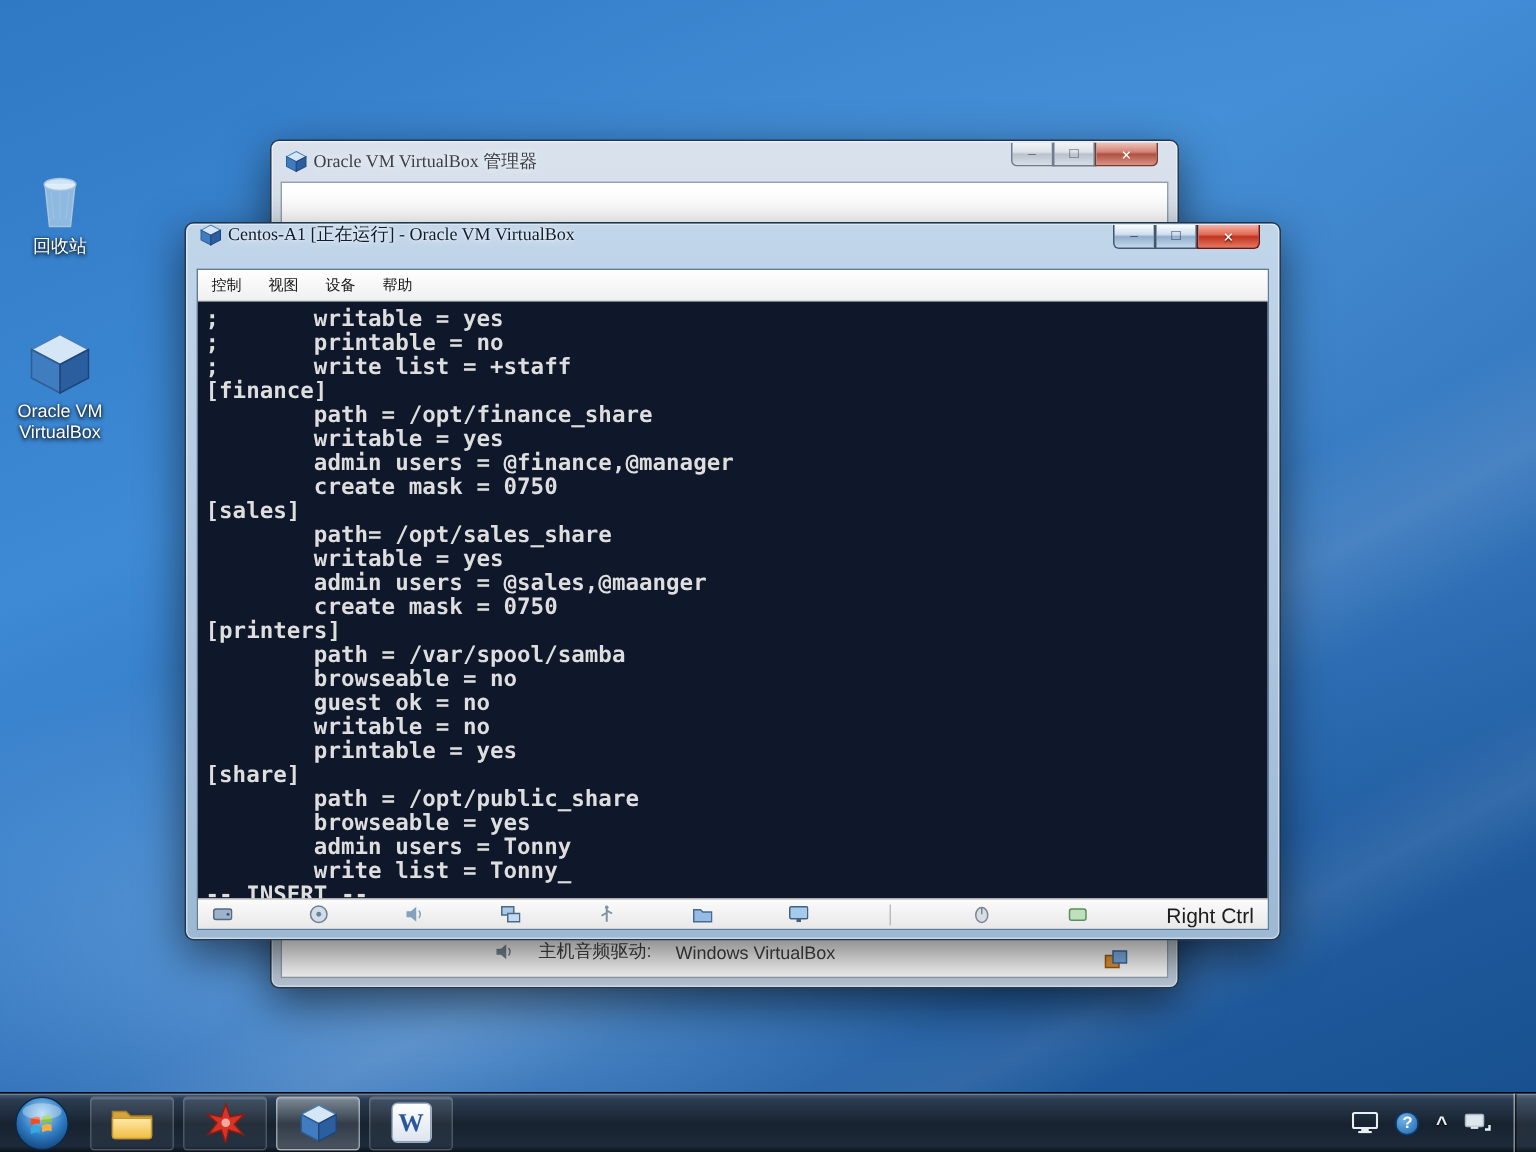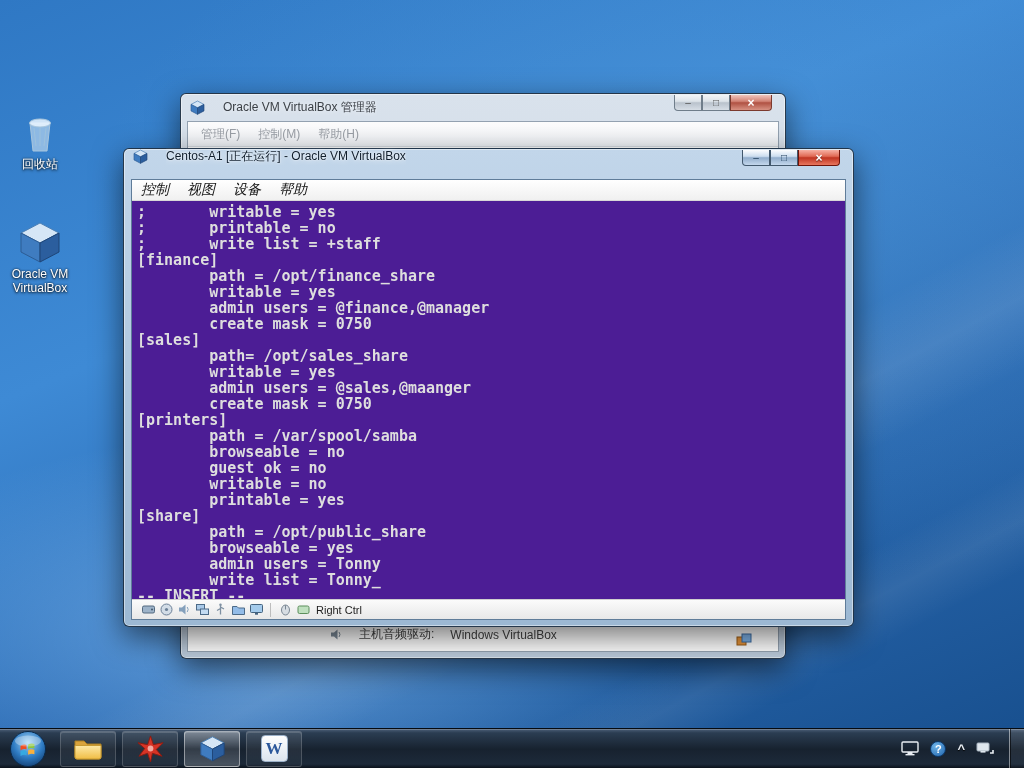--- a/index.html
+++ b/index.html
@@ -35,21 +35,21 @@
     display:block; margin-top:3px; color:#fff; font-size:12px; line-height:14px;
     text-shadow:0 1px 3px rgba(0,0,0,.9), 0 0 2px rgba(0,0,0,.7);
   }
 
   
   .window {
     position:absolute; border-radius:6px;
     border:1px solid rgba(10,28,48,.85);
     box-shadow: inset 0 0 0 1px rgba(255,255,255,.45), 0 10px 30px rgba(0,0,0,.55);
   }
-  .titlebar { position:relative; display:flex; align-items:center; gap:18px; padding:0 9px; }
+  .titlebar { position:relative; display:flex; align-items:center; gap:4px; padding:0 9px;font-family:Liberation Serif, serif; }
   .title { font-size:12px; white-space:nowrap; overflow:hidden; }
   .win-btns { position:absolute; top:1px; right:13px; display:flex; }
   .wbtn {
     width:28px; height:16px; display:flex; align-items:center; justify-content:center;
     font-size:10px; line-height:10px; color:#23415e; cursor:pointer;
     background:linear-gradient(180deg, rgba(255,255,255,.95), rgba(208,224,241,.8) 42%, rgba(134,163,196,.8) 52%, rgba(196,216,237,.9));
     border:1px solid #42586d; border-top:none;
   }
   .wbtn.min { border-bottom-left-radius:4px; }
   .wbtn.close {
@@ -92,30 +92,30 @@
   .vm .titlebar { height:14px; }
   .vm .title { color:#0f1d2c; text-shadow:0 0 7px rgba(255,255,255,.95), 0 0 2px rgba(255,255,255,.9); }
   .v-inner {
     position:absolute; left:7px; right:7px; top:30px; bottom:6px;
     border:1px solid #5f7c99; background:#fff; display:flex; flex-direction:column;
   }
   .v-menubar {
     height:21px; display:flex; align-items:center;
     background:linear-gradient(#ffffff,#f0f0f0); border-bottom:1px solid #d8d8d8;
   }
-  .v-menu-item { padding:2px 9px; font-size:14px; color:#161616; cursor:pointer;font-style:italic; }
+  .v-menu-item { padding:2px 9px; font-size:10px; color:#161616; cursor:pointer; }
   .terminal {
-    flex:1; margin:0; padding:3px 0 0 5px; background:#4c1d95; color:#dedede;
+    flex:1; margin:0; padding:3px 0 0 5px; background:#0f172a; color:#dedede;
     font:bold 15px/16px "DejaVu Sans Mono", monospace;
     white-space:pre; overflow:hidden; letter-spacing:0;
   }
   .v-statusbar {
-    height:20px; display:flex; align-items:center; justify-content:flex-start; gap:4px;
+    height:20px; display:flex; align-items:center; justify-content:space-between; gap:4px;
     padding:0 9px; background:linear-gradient(#fbfbfb,#e8e8e8); border-top:1px solid #cfcfcf;
-    font-size:11px; color:#1d1d1d;
+    font-size:14px; color:#1d1d1d;
   }
   .sicon { display:inline-flex; width:14px; height:14px; align-items:center; justify-content:center; cursor:pointer; }
   .v-sep { width:1px; height:14px; background:#bdbdbd; margin:0 3px; }
   .hostkey-label { margin-left:2px; white-space:nowrap; }
 
   
   .taskbar {
     position:absolute; left:0; right:0; bottom:0; height:40px; z-index:10;
     display:flex; align-items:center;
     background:linear-gradient(180deg, #55импort) ;
@@ -190,25 +190,20 @@
         <polygon points="41,13 22,23 22,42 41,32" fill="#2b5e9e" stroke="#1f4577" stroke-width="2"></polygon>
       </svg>
       <span class="title">Oracle VM VirtualBox 管理器</span>
       <div class="win-btns">
         <span class="wbtn min inactive">–</span>
         <span class="wbtn inactive">□</span>
         <span class="wbtn inactive-close">×</span>
       </div>
     </div>
     <div class="m-inner">
-      <div class="m-menubar">
-        <span class="m-menu-item">管理(F)</span>
-        <span class="m-menu-item">控制(M)</span>
-        <span class="m-menu-item">帮助(H)</span>
-      </div>
       <div class="m-content">
         <div class="audio-row">
           <svg width="13" height="13" viewBox="0 0 13 13">
             <polygon points="1,4.5 4,4.5 7.5,1.5 7.5,11.5 4,8.5 1,8.5" fill="#7c8a98"></polygon>
             <path d="M9 4 q2 2.5 0 5" stroke="#7c8a98" fill="none"></path>
           </svg>
           <span>主机音频驱动:</span>
           <span>Windows VirtualBox</span>
         </div>
         <svg class="corner-ic" width="16" height="14" viewBox="0 0 16 14">

